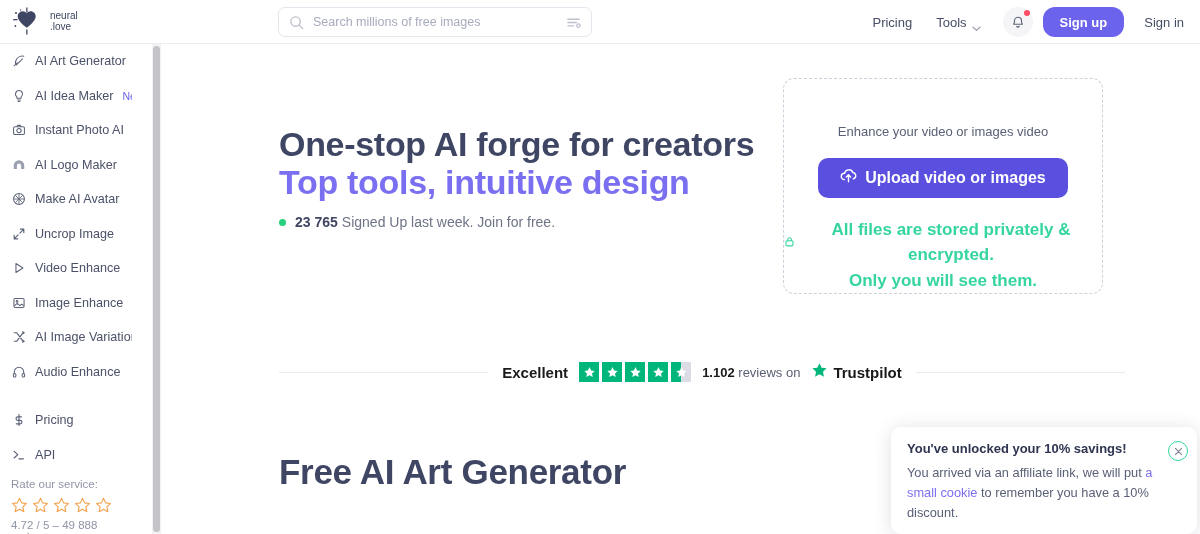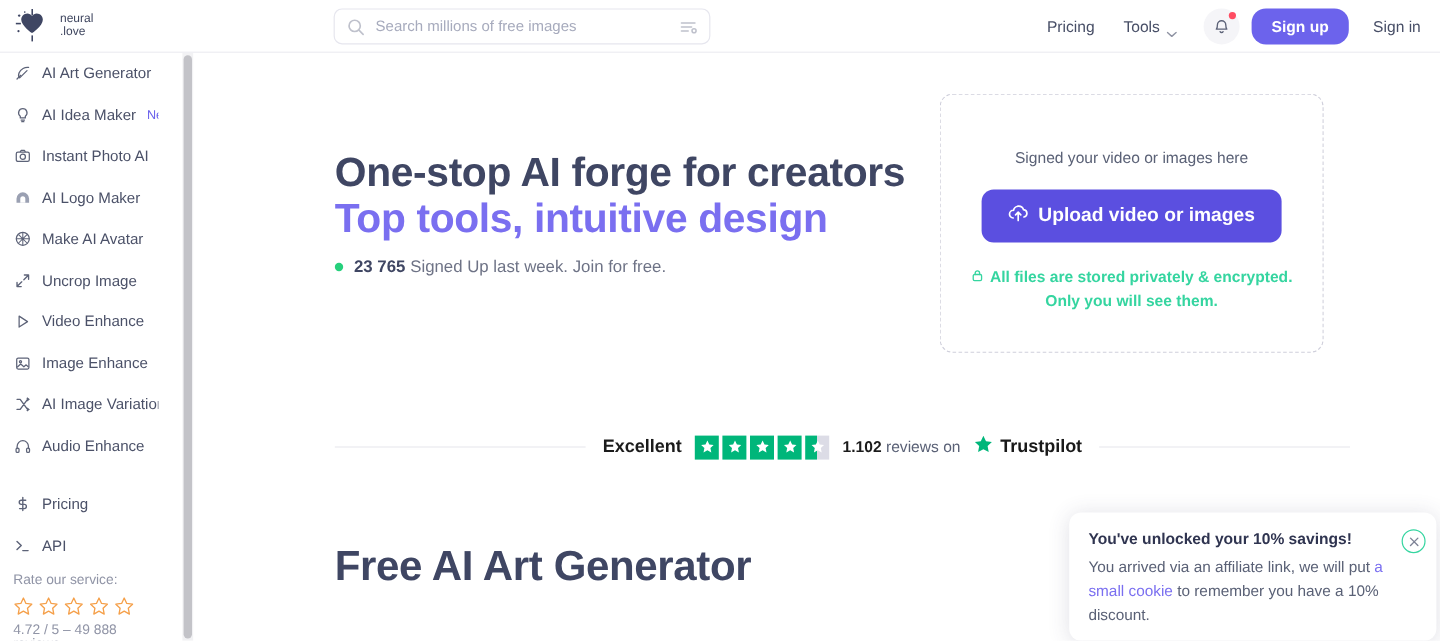--- a/index.html
+++ b/index.html
@@ -118,21 +118,21 @@
   .upload-caption { font-size: 13px; color: #5a6176; margin-top: 45px; }
   .upload-btn {
     margin-top: 19px; background: #5b4fe0; color: #fff; border: 0; border-radius: 10px;
     height: 44px; padding: 0 22px; font-size: 16px; font-weight: bold;
     font-family: "Liberation Sans", sans-serif; cursor: pointer;
     display: flex; align-items: center; gap: 8px;
   }
   .upload-btn svg { width: 17px; height: 17px; }
   .privacy {
     margin-top: 19px; text-align: center; color: #35d5a0;
-    font-size: 13px; font-weight: bold; line-height: 1.5;
+    font-size: 17px; font-weight: bold; line-height: 1.5;
   }
   .privacy .lockrow { display: flex; align-items: center; justify-content: center; gap: 5px; }
   .privacy svg { width: 11px; height: 11px; }
 
   .trust-row {
     position: absolute; left: 118px; top: 318px; width: 846px;
     display: flex; align-items: center; gap: 14px;
   }
   .rule { flex: 1; height: 1px; background: #e9e9ef; }
   .trust-inner { display: flex; align-items: center; gap: 11px; }
@@ -399,21 +399,21 @@
       <span class="hero-l2">Top tools, intuitive design</span>
     </div>
 
     <div class="hero-sub">
       <span class="green-dot"></span>
       <b>23 765</b>
       <span>Signed Up last week. Join for free.</span>
     </div>
 
     <div class="upload-card">
-      <div class="upload-caption">Signed your video or images here</div>
+      <div class="upload-caption">Enhance your video or images video</div>
       <button class="upload-btn">
         <span>
           <svg viewBox="0 0 18 18" fill="none" stroke="#ffffff" stroke-width="1.5" xmlns="http://www.w3.org/2000/svg">
             <path d="M4.6 13.4a3.4 3.4 0 01.3-6.8 4.6 4.6 0 018.8-.6 3.3 3.3 0 01.4 6.5" stroke-linecap="round" stroke-linejoin="round"></path>
             <path d="M9 15.6V8.4M6.7 10.6L9 8.3l2.3 2.3" stroke-linecap="round" stroke-linejoin="round"></path>
           </svg>
         </span>
         <span>Upload video or images</span>
       </button>
       <div class="privacy">

